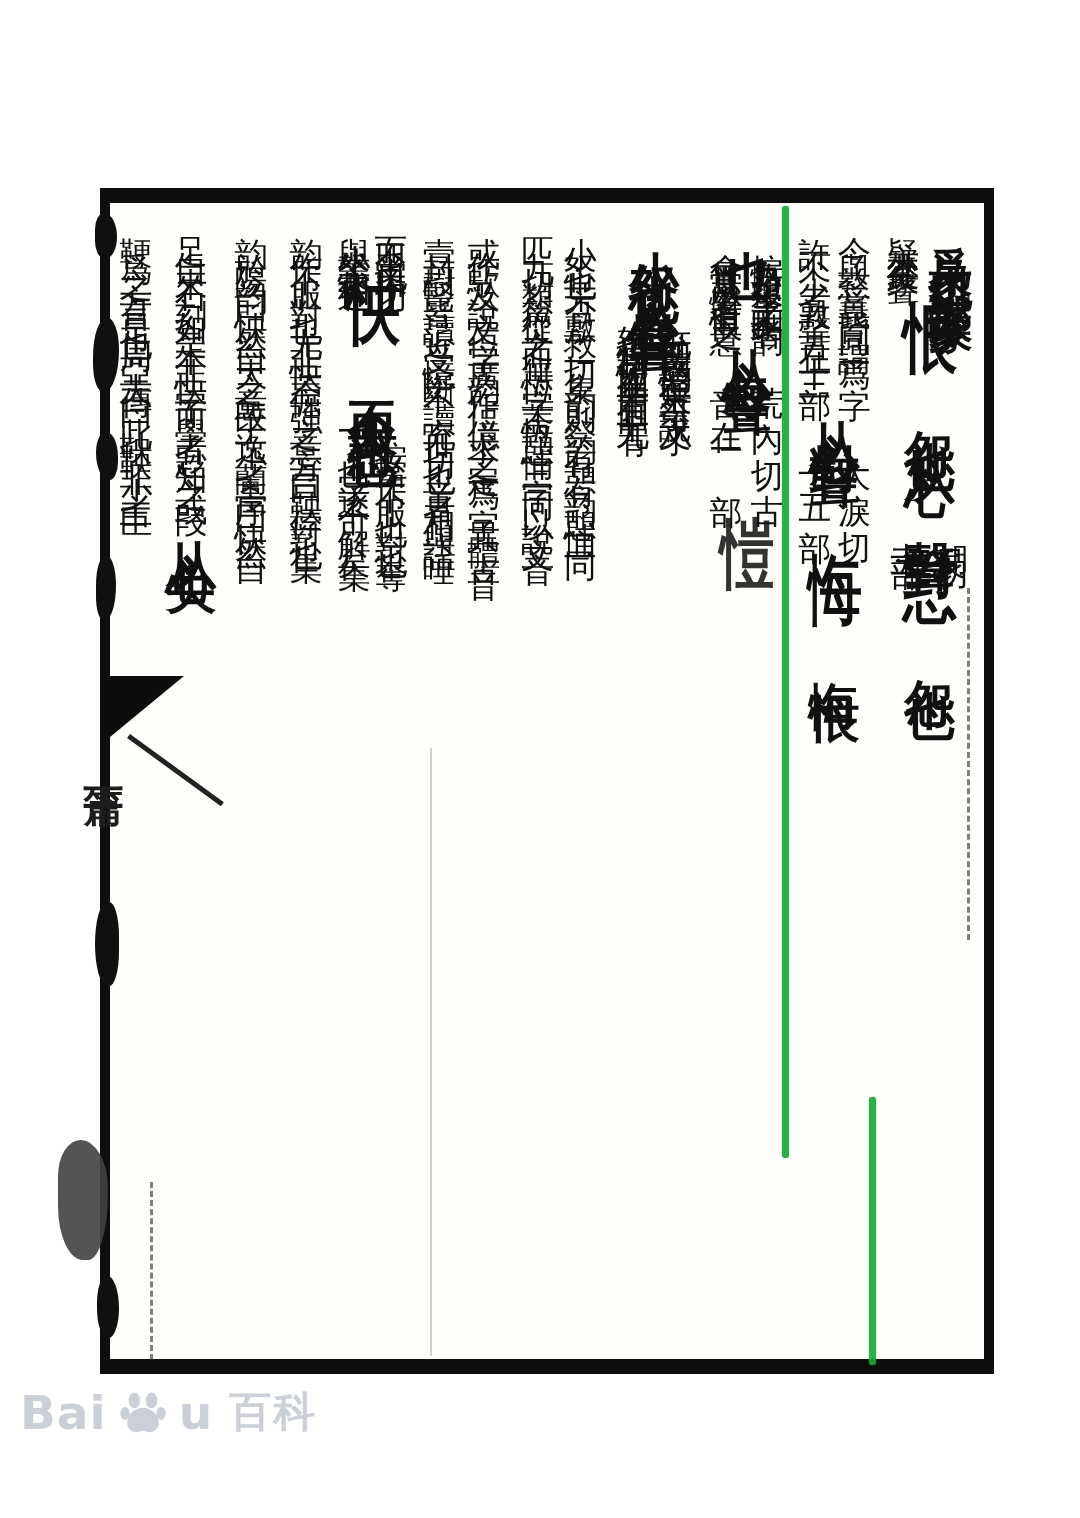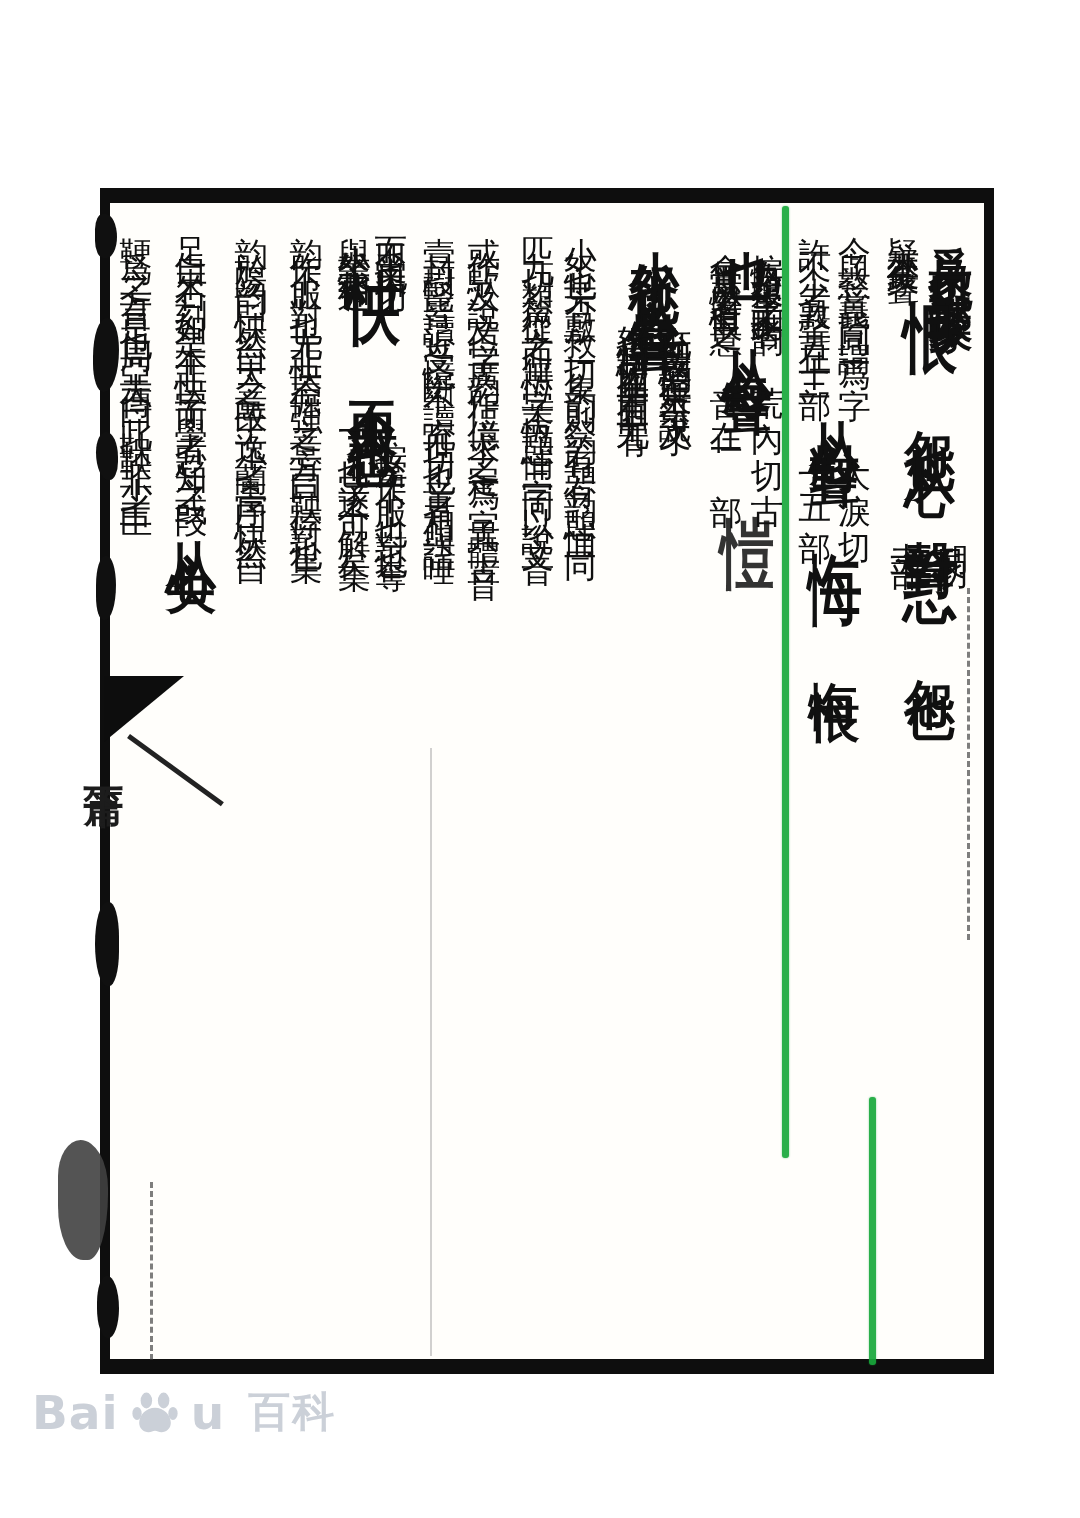--- a/index.html
+++ b/index.html
@@ -48,24 +48,24 @@
   .smudge{position:absolute;left:58px;top:1140px;width:50px;height:120px;background:#414141;
           border-radius:45% 55% 40% 50%/30% 40% 55% 45%;opacity:.9;}
   .blob{position:absolute;background:#101010;}
   .b1{left:95px;top:214px;width:22px;height:44px;border-radius:40% 60% 55% 45%;}
   .b2{left:93px;top:318px;width:26px;height:74px;border-radius:55% 45% 60% 40%;}
   .b3{left:96px;top:432px;width:22px;height:48px;border-radius:45% 55% 40% 60%;}
   .b4{left:96px;top:556px;width:20px;height:64px;border-radius:50% 50% 60% 40%;}
   .b5{left:95px;top:902px;width:24px;height:84px;border-radius:55% 45% 45% 55%;}
   .b6{left:97px;top:1276px;width:22px;height:62px;border-radius:45% 55% 50% 50%;}
   
-  .wm{position:absolute;left:32px;top:1384px;display:flex;align-items:center;gap:15px;
+  .wm{position:absolute;left:20px;top:1384px;display:flex;align-items:center;gap:15px;
       color:#c9ced6;font-weight:700;opacity:.95;}
   .wm .lat{font-size:47px;letter-spacing:1px;}
-  .wm .cjk{font-size:42px;margin-left:8px;letter-spacing:2px;text-align:right;}
+  .wm .cjk{font-size:42px;margin-left:1px;letter-spacing:2px;text-align:right;}
   .wm svg{width:46px;height:46px;margin:0 -2px;}
 </style>
 </head>
 <body>
 
 <div class="canvas">
 
   <div class="frame">
     <div class="cols" id="cols">
         <div class="col" style="width: 104px;">

